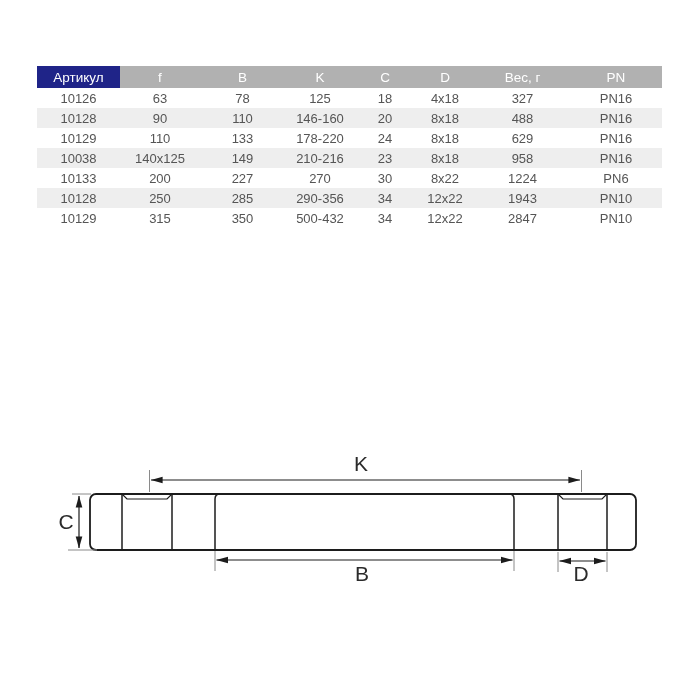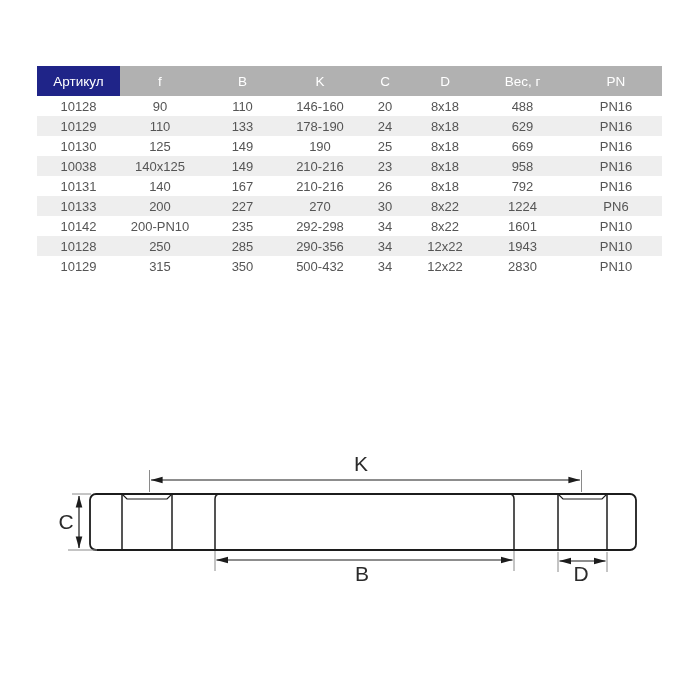--- a/index.html
+++ b/index.html
@@ -17,21 +17,21 @@
   table.dims {
     width: 625px;
     border-collapse: collapse;
     table-layout: fixed;
   }
   table.dims th {
     background: var(--header-gray, #b1b1b1);
     color: #ffffff;
     font-weight: normal;
     font-size: 13.5px;
-    height: 30px;
+    height: 22px;
     text-align: center;
     vertical-align: middle;
   }
   table.dims th.accent {
     background: var(--accent, #1f2488);
   }
   table.dims td {
     font-size: 13px;
     color: #555555;
     height: 20px;
@@ -80,107 +80,87 @@
           <th>B</th>
           <th>K</th>
           <th>C</th>
           <th>D</th>
           <th>Вес, г</th>
           <th>PN</th>
         </tr>
       </thead>
       <tbody>
           <tr>
+            <td>10126</td>
+            <td>63</td>
+            <td>78</td>
+            <td>125</td>
+            <td>18</td>
+            <td>4x18</td>
+            <td>327</td>
+            <td>PN16</td>
+          </tr>
+          <tr>
             <td>10128</td>
             <td>90</td>
             <td>110</td>
             <td>146-160</td>
             <td>20</td>
             <td>8x18</td>
             <td>488</td>
             <td>PN16</td>
           </tr>
           <tr>
             <td>10129</td>
             <td>110</td>
             <td>133</td>
-            <td>178-190</td>
+            <td>178-220</td>
             <td>24</td>
             <td>8x18</td>
             <td>629</td>
-            <td>PN16</td>
-          </tr>
-          <tr>
-            <td>10130</td>
-            <td>125</td>
-            <td>149</td>
-            <td>190</td>
-            <td>25</td>
-            <td>8x18</td>
-            <td>669</td>
             <td>PN16</td>
           </tr>
           <tr>
             <td>10038</td>
             <td>140x125</td>
             <td>149</td>
             <td>210-216</td>
             <td>23</td>
             <td>8x18</td>
             <td>958</td>
-            <td>PN16</td>
-          </tr>
-          <tr>
-            <td>10131</td>
-            <td>140</td>
-            <td>167</td>
-            <td>210-216</td>
-            <td>26</td>
-            <td>8x18</td>
-            <td>792</td>
             <td>PN16</td>
           </tr>
           <tr>
             <td>10133</td>
             <td>200</td>
             <td>227</td>
             <td>270</td>
             <td>30</td>
             <td>8x22</td>
             <td>1224</td>
             <td>PN6</td>
           </tr>
           <tr>
-            <td>10142</td>
-            <td>200-PN10</td>
-            <td>235</td>
-            <td>292-298</td>
-            <td>34</td>
-            <td>8x22</td>
-            <td>1601</td>
-            <td>PN10</td>
-          </tr>
-          <tr>
             <td>10128</td>
             <td>250</td>
             <td>285</td>
             <td>290-356</td>
             <td>34</td>
             <td>12x22</td>
             <td>1943</td>
             <td>PN10</td>
           </tr>
           <tr>
             <td>10129</td>
             <td>315</td>
             <td>350</td>
             <td>500-432</td>
             <td>34</td>
             <td>12x22</td>
-            <td>2830</td>
+            <td>2847</td>
             <td>PN10</td>
           </tr>
         </tbody>
     </table>
   </div>
 
   <svg class="drawing" viewBox="0 0 700 700">
     <defs>
       <marker id="arr" viewBox="0 0 12 8" refX="11.6" refY="4" markerWidth="12" markerHeight="8" orient="auto-start-reverse" markerUnits="userSpaceOnUse">
         <path d="M 12 4 L 0 0.7 L 0 7.3 Z" fill="#1c1c1c"></path>

